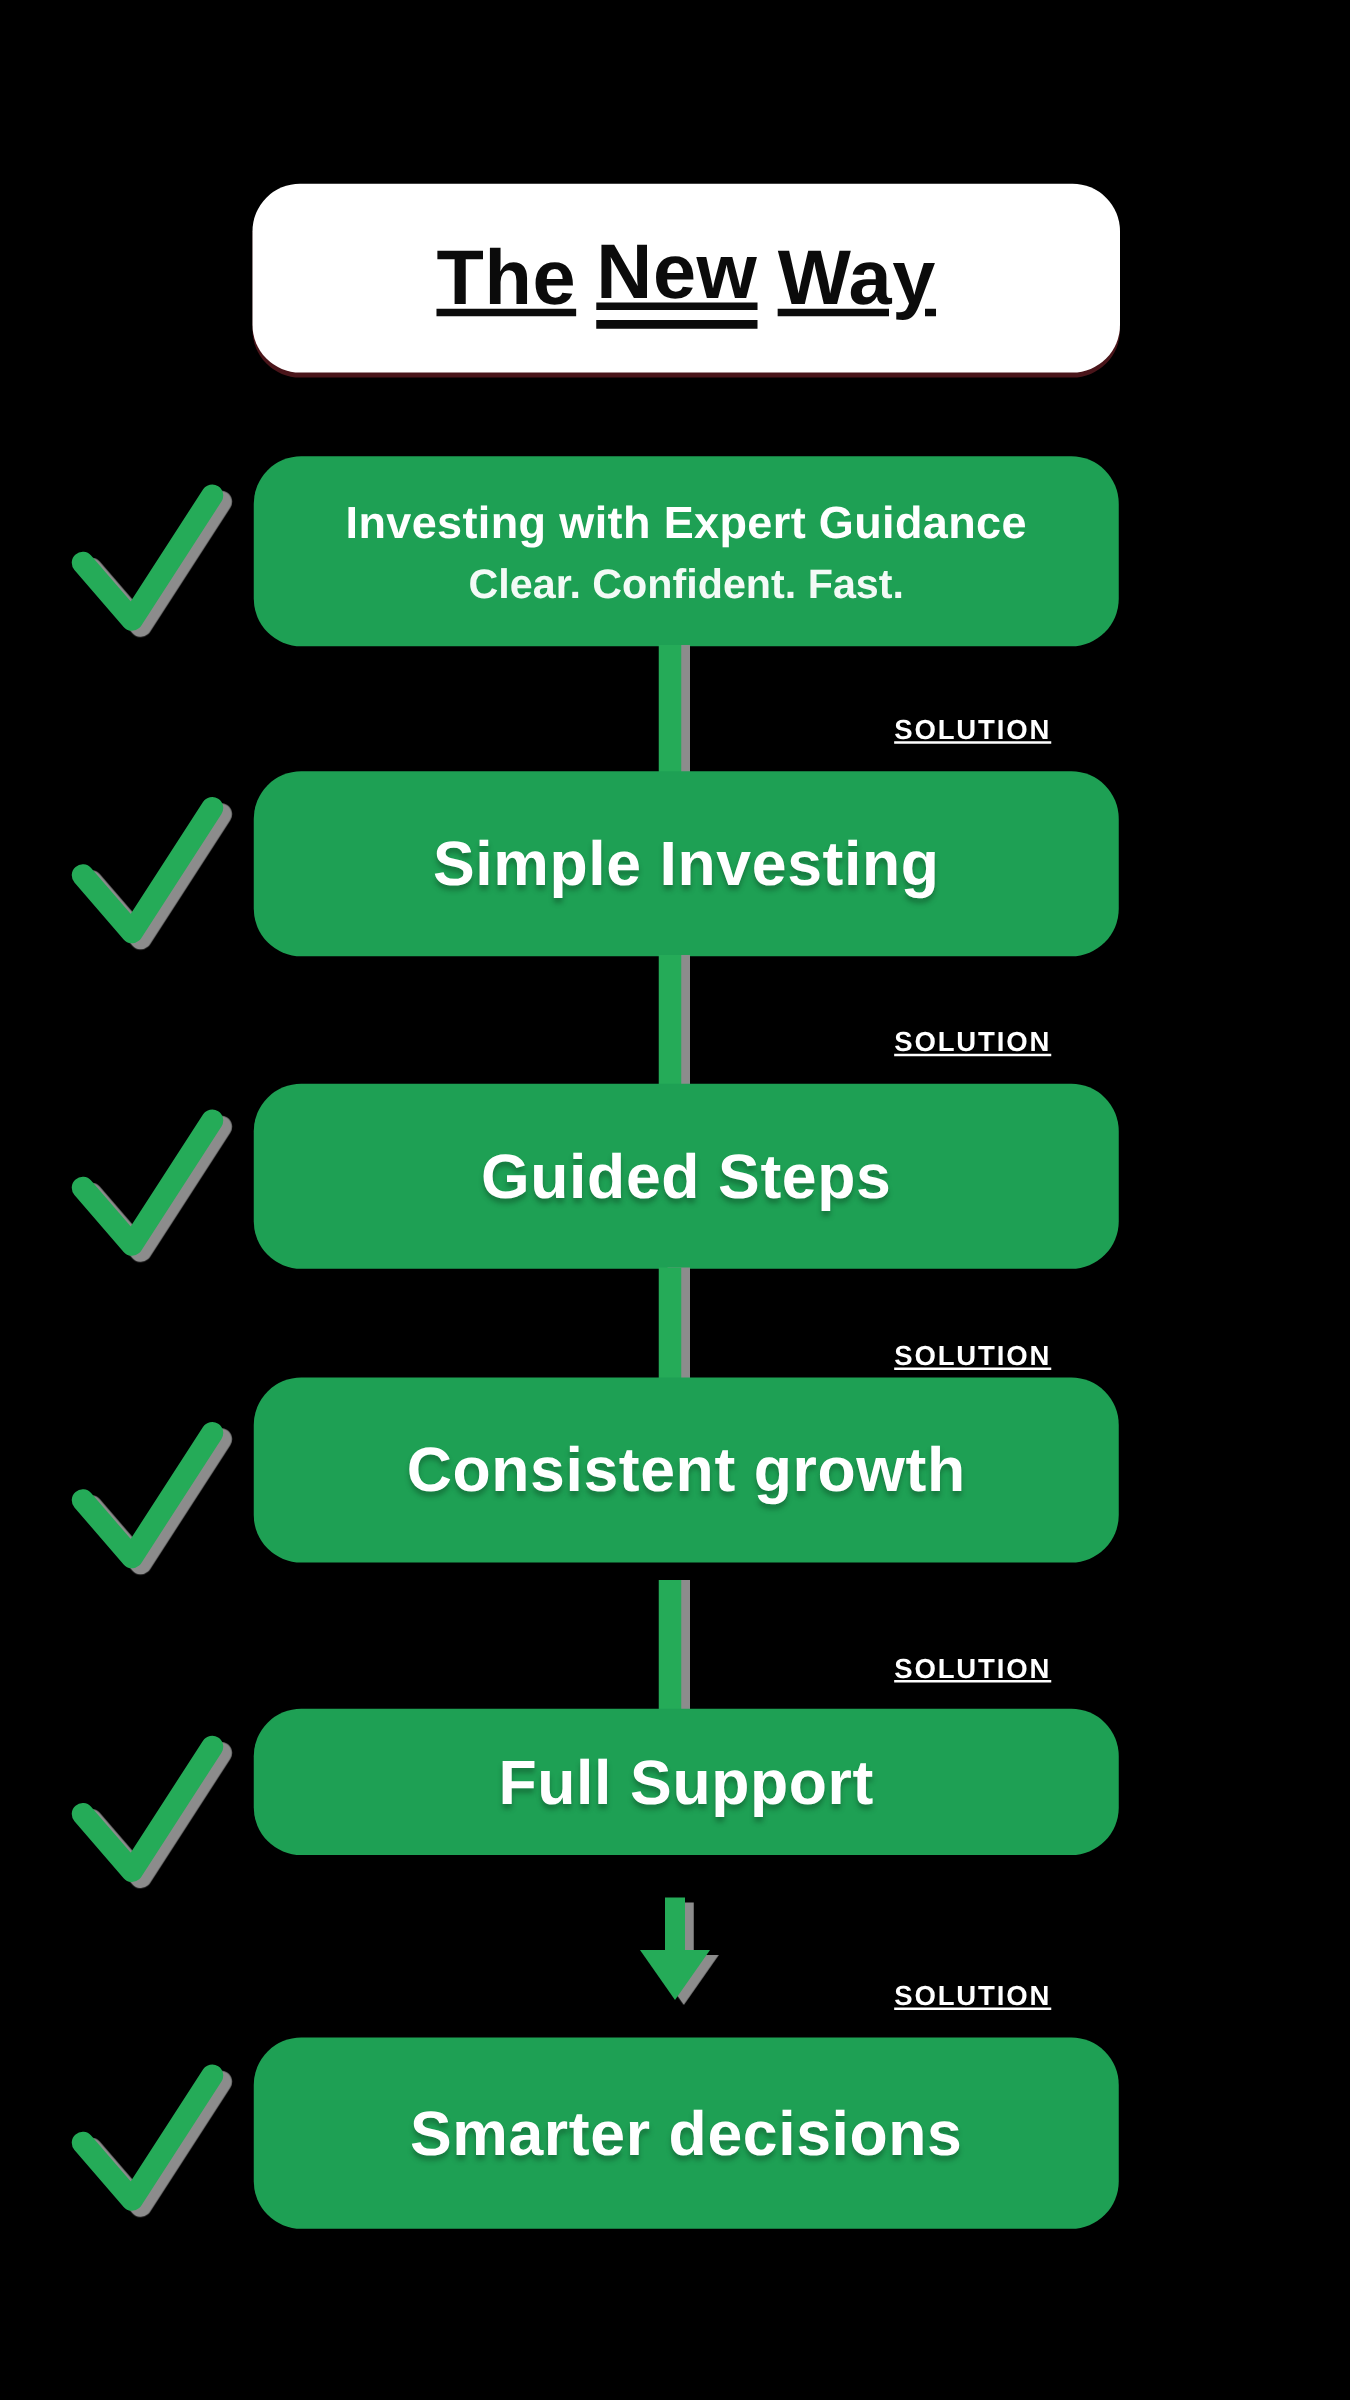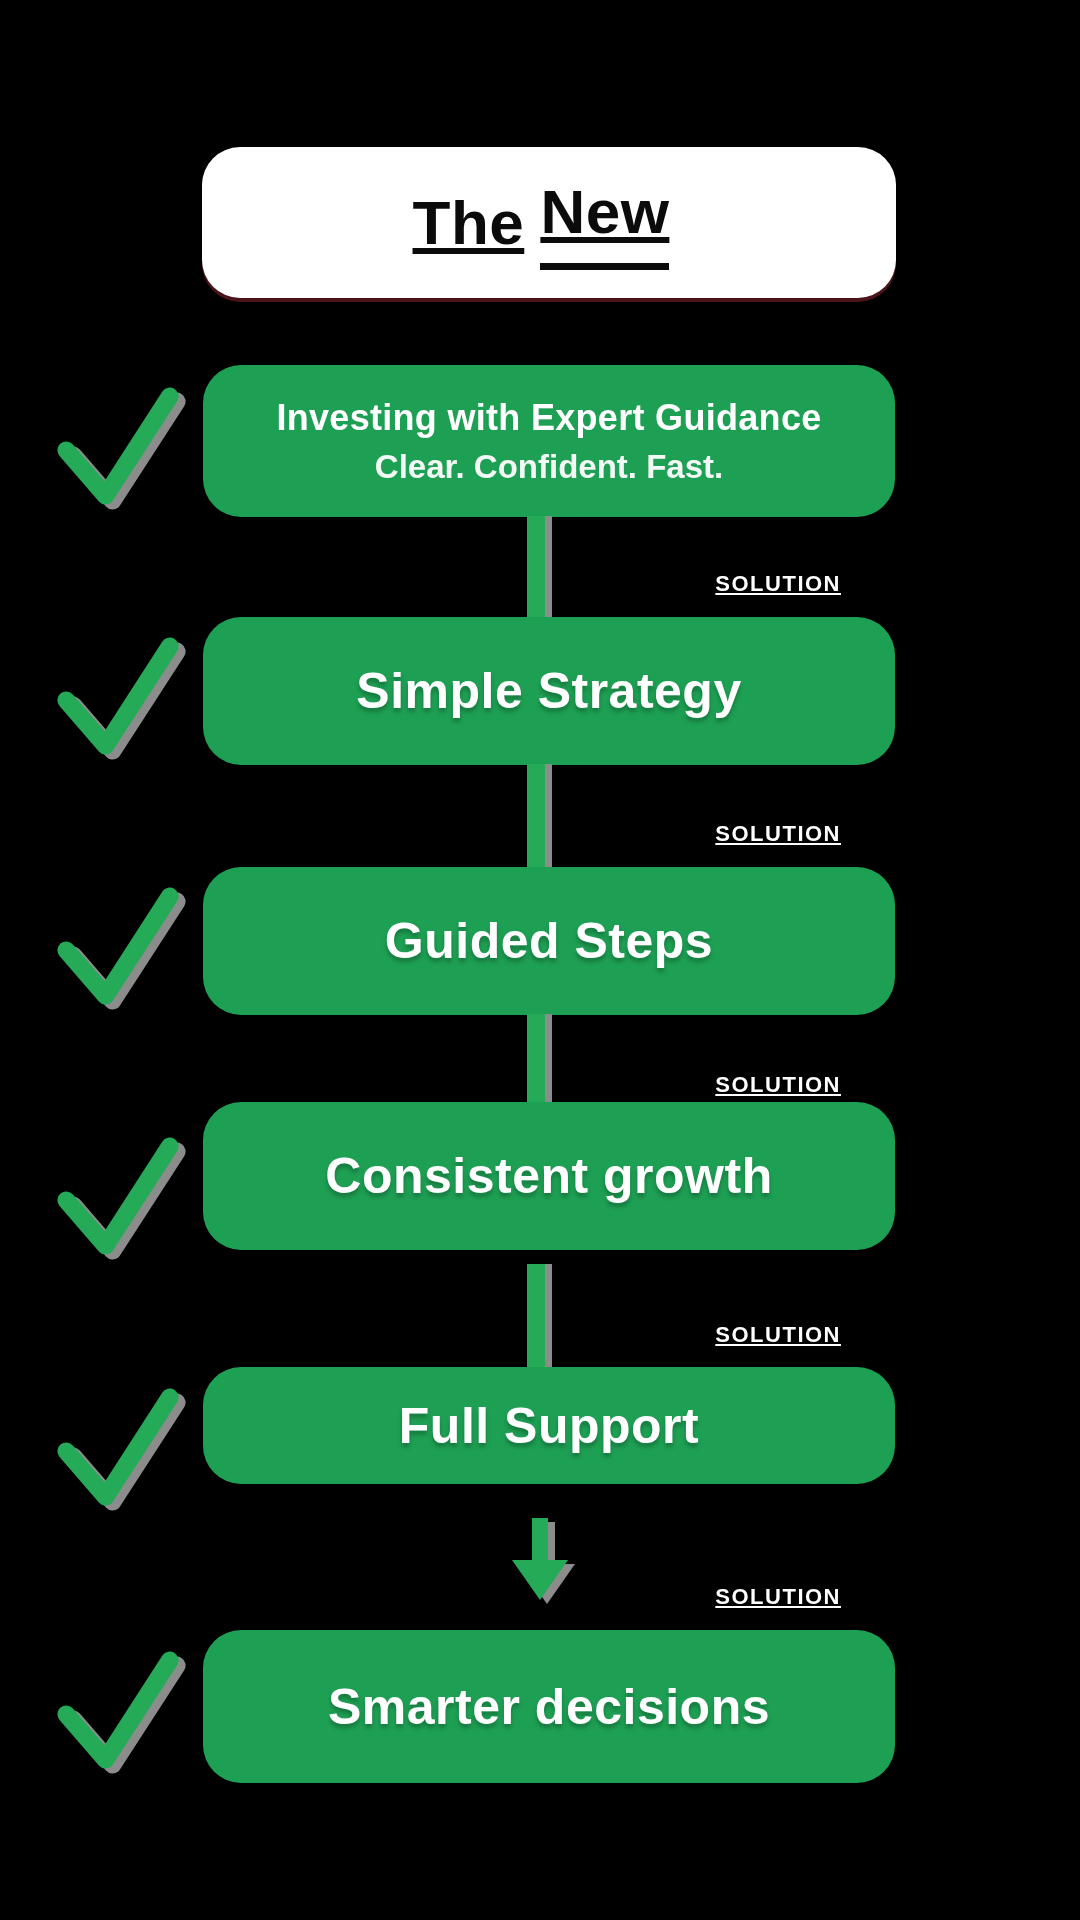--- a/index.html
+++ b/index.html
@@ -13,21 +13,21 @@
   .canvas{position:relative;width:1080px;height:1920px;background:var(--background);overflow:hidden;margin:0 auto}
 
   
   .title-card{
     position:absolute;left:202px;top:147px;width:694px;height:151px;
     background:var(--title-bg);border-radius:38px;
     box-shadow:0 4px 0 var(--title-shadow-red), -3px 2px 0 rgba(0,0,0,.9);
     display:flex;align-items:center;justify-content:center;
     color:var(--title-text);font-size:62px;font-weight:800;letter-spacing:.5px;text-decoration:underline;
   }
-  .title-highlight{margin:0 .26em;border-bottom:7px solid var(--title-text);padding-bottom:16px}
+  .title-highlight{margin:0 .26em;border-bottom:7px solid var(--title-text);padding-bottom:3px}
 
   
   .flow-box{
     position:absolute;left:203px;width:692px;background:var(--box-green);
     border-radius:38px;display:flex;flex-direction:column;align-items:center;justify-content:center;
     color:var(--label-white);text-align:center;
     box-shadow:-4px 4px 0 rgba(0,0,0,.85);
   }
   .flow-box .big-label{font-size:50px;font-weight:700;letter-spacing:.5px;text-shadow:0 4px 4px rgba(8,45,22,.35)}
   .flow-box .line1{font-size:36px;font-weight:700;letter-spacing:.3px}
@@ -48,20 +48,21 @@
   .check svg{overflow:visible}
 </style>
 </head>
 <body>
 
 <div class="canvas">
 
   <div class="title-card">
     <span>The</span>
     <span class="title-highlight">New</span>
+    <span>Way</span>
   </div>
 
   <div class="check" style="top:386px">
     <svg width="116" height="116" viewBox="0 0 112 112" fill="none">
       <path d="M6 62 L44 106 L106 10" stroke="var(--accent-green)" stroke-width="17" stroke-linecap="round" stroke-linejoin="round"></path>
     </svg>
   </div>
   <div class="flow-box" style="top:365px;height:152px">
     <div class="line1">Investing with Expert Guidance</div>
     <div class="line2">Clear. Confident. Fast.</div>
@@ -69,21 +70,21 @@
 
   <div class="connector-bar" style="top:516px;height:103px"></div>
   <div class="solution-label" style="top:571px">SOLUTION</div>
 
   <div class="check" style="top:636px">
     <svg width="116" height="116" viewBox="0 0 112 112" fill="none">
       <path d="M6 62 L44 106 L106 10" stroke="var(--accent-green)" stroke-width="17" stroke-linecap="round" stroke-linejoin="round"></path>
     </svg>
   </div>
   <div class="flow-box" style="top:617px;height:148px">
-    <div class="big-label">Simple Strategy</div>
+    <div class="big-label">Simple Investing</div>
   </div>
 
   <div class="connector-bar" style="top:764px;height:104px"></div>
   <div class="solution-label" style="top:821px">SOLUTION</div>
 
   <div class="check" style="top:886px">
     <svg width="116" height="116" viewBox="0 0 112 112" fill="none">
       <path d="M6 62 L44 106 L106 10" stroke="var(--accent-green)" stroke-width="17" stroke-linecap="round" stroke-linejoin="round"></path>
     </svg>
   </div>

